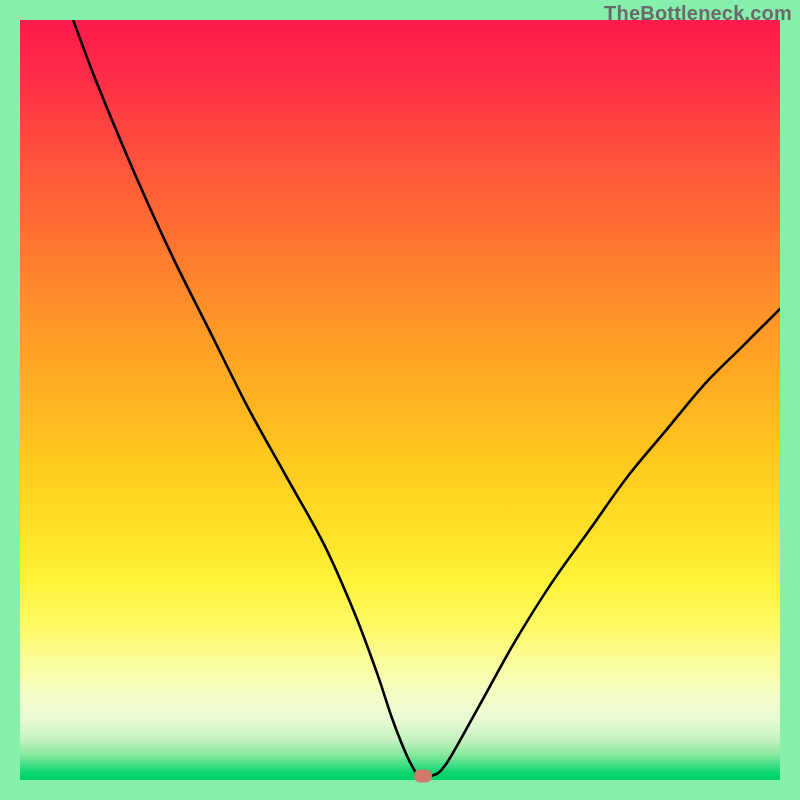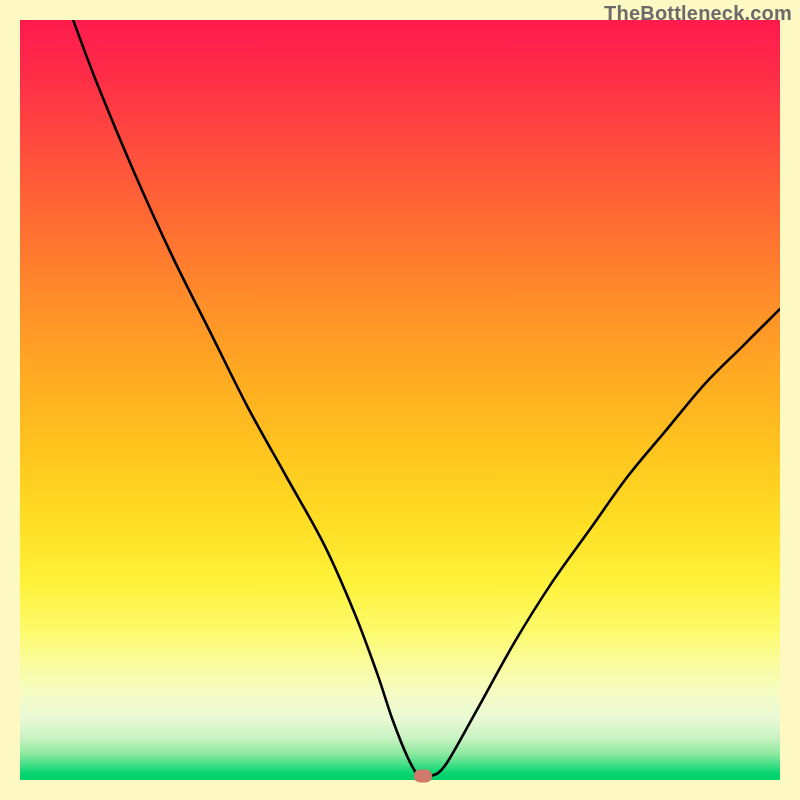--- a/index.html
+++ b/index.html
@@ -7,21 +7,21 @@
     padding: 0;
     width: 800px;
     height: 800px;
     background: #000;
     overflow: hidden;
   }
   .container {
     position: relative;
     width: 800px;
     height: 800px;
-    background: #fef9c3;
+    background: #86efac;
   }
   .plot-area {
     position: absolute;
     left: 20px;
     top: 20px;
     width: 760px;
     height: 760px;
     background: linear-gradient(to bottom,
       #ff1a4d 0%,
       #ff2f47 8%,

